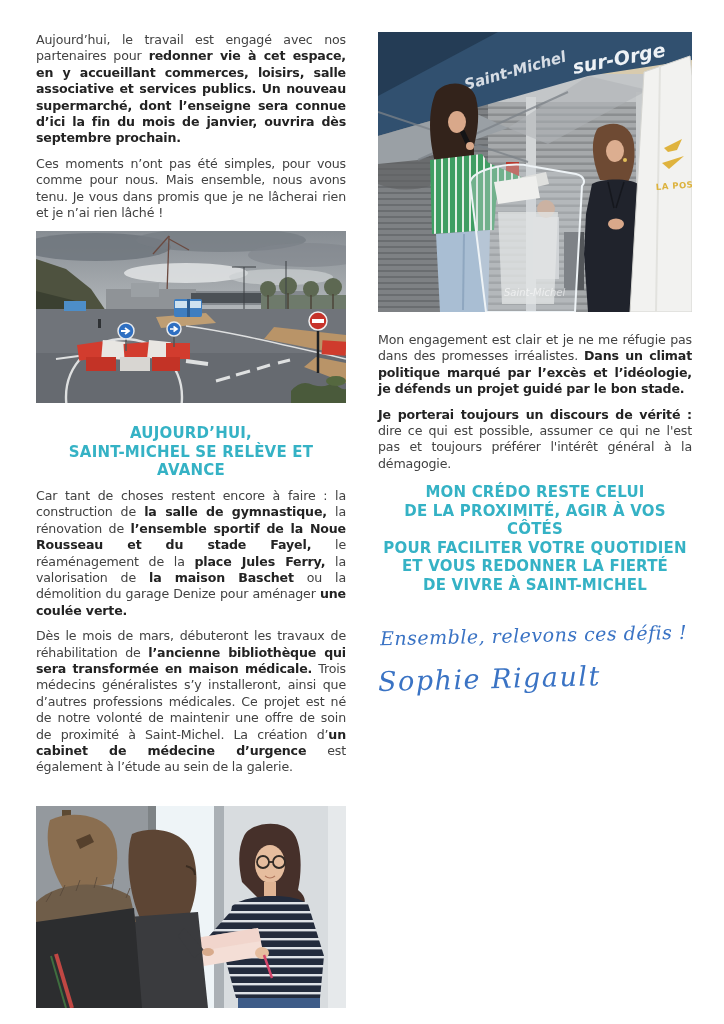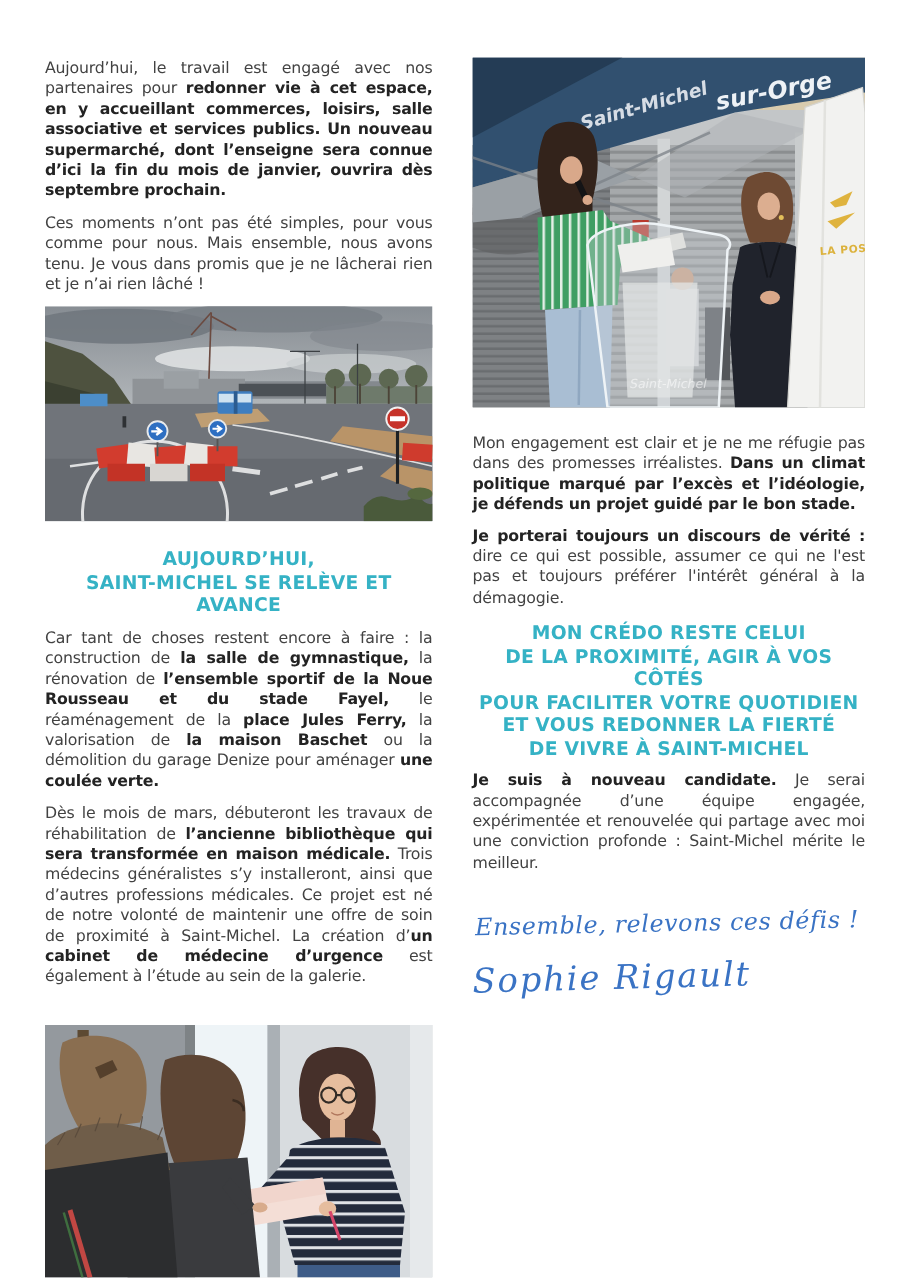--- a/index.html
+++ b/index.html
@@ -1,18 +1,18 @@
 <!DOCTYPE html>
 <html><head>
 <meta charset="utf-8">
 <style>
   html,body{margin:0;padding:0;background:#ffffff;}
   .page{position:relative;width:724px;height:1024px;background:#ffffff;overflow:hidden;
         font-family:"DejaVu Sans","Liberation Sans",sans-serif;color:#3f3f3f;}
-  .col{position:absolute;top:46px;}
+  .col{position:absolute;top:32px;}
   .col-left{left:36px;width:310px;}
   .col-right{left:378px;width:314px;}
   p.body{font-size:12.6px;line-height:16.4px;text-align:justify;margin:0 0 9px 0;color:#424242;letter-spacing:-0.15px;}
   p.body .b{font-weight:700;color:#232323;}
   .heading{color:#35b2c5;font-weight:700;font-size:15px;line-height:18.5px;letter-spacing:0.2px;
            white-space:pre-line;margin:21px 0 8px 0;text-align:center;}
   .heading.h2{margin:11px 0 8px 0;}
   figure{margin:0;}
   .photo{display:block;margin:10px 0 9px 0;line-height:0;}
   .photo svg{display:block;}
@@ -272,19 +272,18 @@
 
     <p class="body"><span>Mon engagement est clair et je ne me réfugie pas dans des promesses irréalistes. </span><span class="b">Dans un climat politique marqué par l’excès et l’idéologie, je défends un projet guidé par le bon stade.</span></p>
     <p class="body"><span class="b">Je porterai toujours un discours de vérité :</span><span> dire ce qui est possible, assumer ce qui ne l'est pas et toujours préférer l'intérêt général à la démagogie.</span></p>
 
     <h2 class="heading h2">MON CRÉDO RESTE CELUI
 DE LA PROXIMITÉ, AGIR À VOS CÔTÉS
 POUR FACILITER VOTRE QUOTIDIEN
 ET VOUS REDONNER LA FIERTÉ
 DE VIVRE À SAINT-MICHEL</h2>
 
-    <p class="body"><span class="b">Je suis à nouveau candidate.</span><span> Je serai accompagnée d’une équipe engagée, expérimentée et renouvelée qui partage avec moi une conviction profonde : Saint-Michel mérite le meilleur.</span></p>
 
     <div class="hw hw1">Ensemble, relevons ces défis !</div>
     <div class="hw hw2">Sophie Rigault</div>
   </div>
 
 </div>
 
 </body></html>

